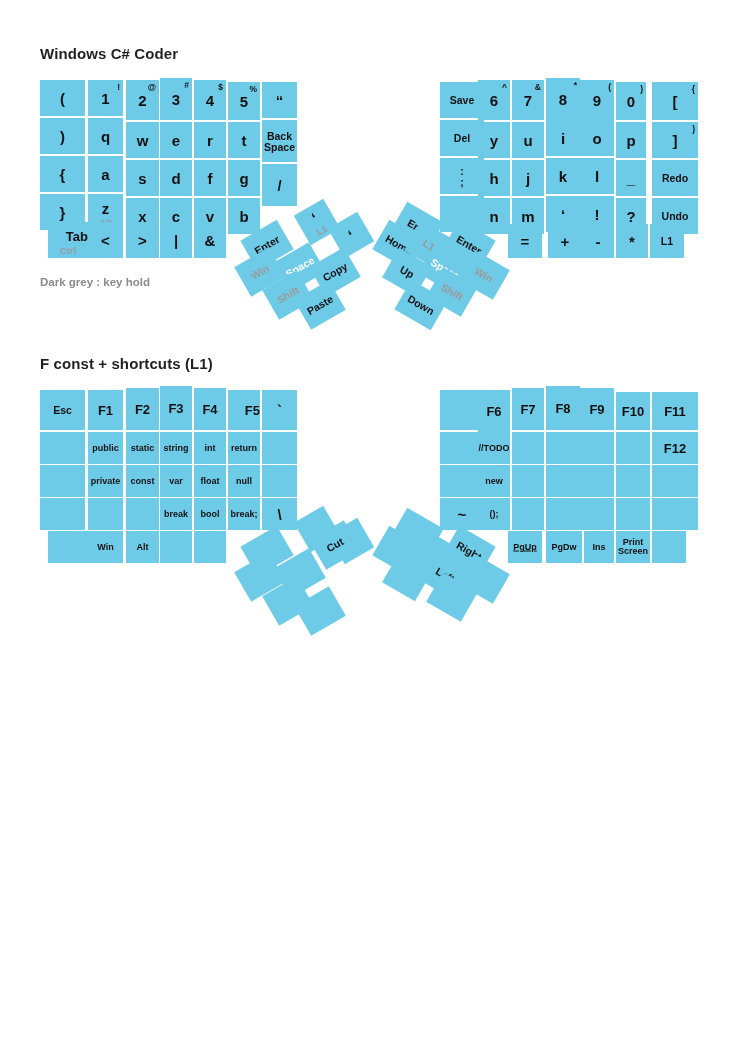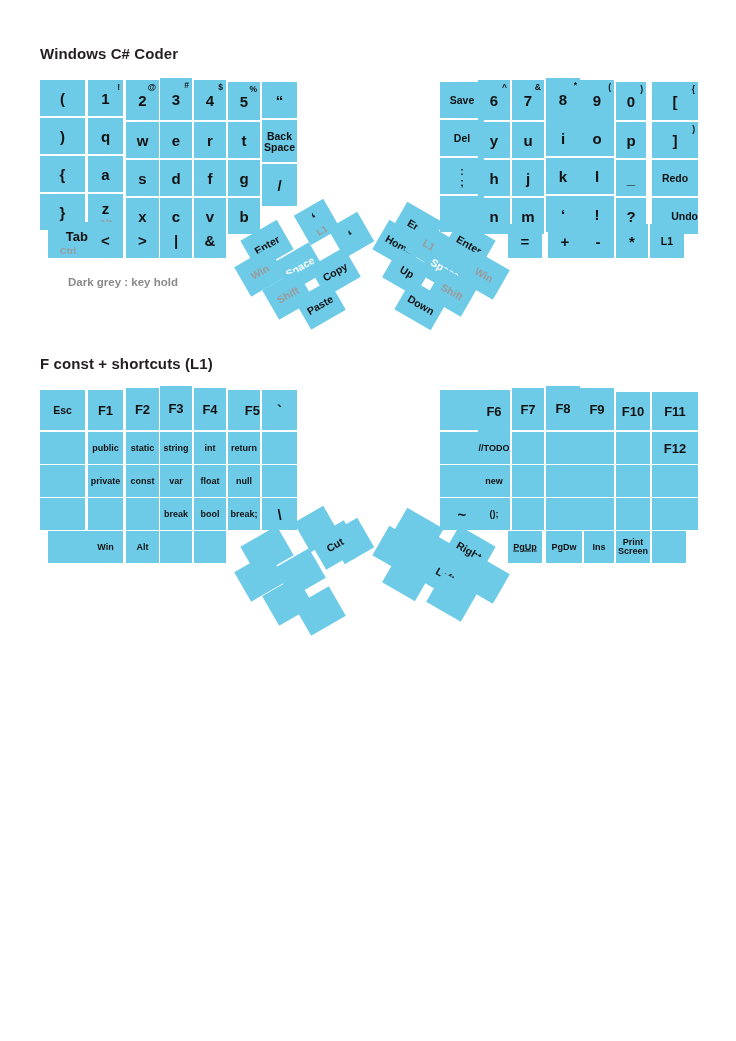--- a/index.html
+++ b/index.html
@@ -60,21 +60,21 @@
     color:#9a9a9a;
   }
   .rot-l{transform:rotate(-30deg);transform-origin:50% 50%;}
   .rot-r{transform:rotate(30deg);transform-origin:50% 50%;}
   .two-line{line-height:1.05;}
 </style>
 </head>
 <body>
 
 <div class="layer-title" style="left:40px;top:45px;">Windows C# Coder</div>
-<div class="note" style="left:40px;top:276px;margin-left:28px;">Dark grey : key hold</div>
+<div class="note" style="left:40px;top:276px;">Dark grey : key hold</div>
 <div class="layer-title" style="left:40px;top:355px;">F const + shortcuts (L1)</div>
 
 <div id="keys-root">
     <div class="key" style="left: 40px; top: 80px; width: 45px; height: 36px;">
       <span class="c " style="top: 50%; transform: translateY(-50%);">(</span>
     </div>
     <div class="key" style="left: 88px; top: 80px; width: 35px; height: 36px;">
       <span class="tr">!</span>
       <span class="c " style="top: 50%; transform: translateY(-50%);">1</span>
     </div>
@@ -308,21 +308,21 @@
     <div class="key" style="left: 546px; top: 196px; width: 34px; height: 36px;">
       <span class="c " style="top: 50%; transform: translateY(-50%);">‘</span>
     </div>
     <div class="key" style="left: 580px; top: 196px; width: 34px; height: 36px;">
       <span class="c " style="top: 50%; transform: translateY(-50%);">!</span>
     </div>
     <div class="key" style="left: 616px; top: 198px; width: 30px; height: 36px;">
       <span class="c " style="top: 50%; transform: translateY(-50%);">?</span>
     </div>
     <div class="key" style="left: 652px; top: 198px; width: 46px; height: 36px;">
-      <span class="c small" style="top: 50%; transform: translateY(-50%); text-align: right;">Undo</span>
+      <span class="c small" style="top: 50%; transform: translateY(-50%);">Undo</span>
     </div>
     <div class="key" style="left: 508px; top: 224px; width: 34px; height: 34px;">
       <span class="c " style="top: 50%; transform: translateY(-50%);">=</span>
     </div>
     <div class="key" style="left: 548px; top: 224px; width: 34px; height: 34px;">
       <span class="c " style="top: 50%; transform: translateY(-50%);">+</span>
     </div>
     <div class="key" style="left: 582px; top: 224px; width: 32px; height: 34px;">
       <span class="c " style="top: 50%; transform: translateY(-50%);">-</span>
     </div>

